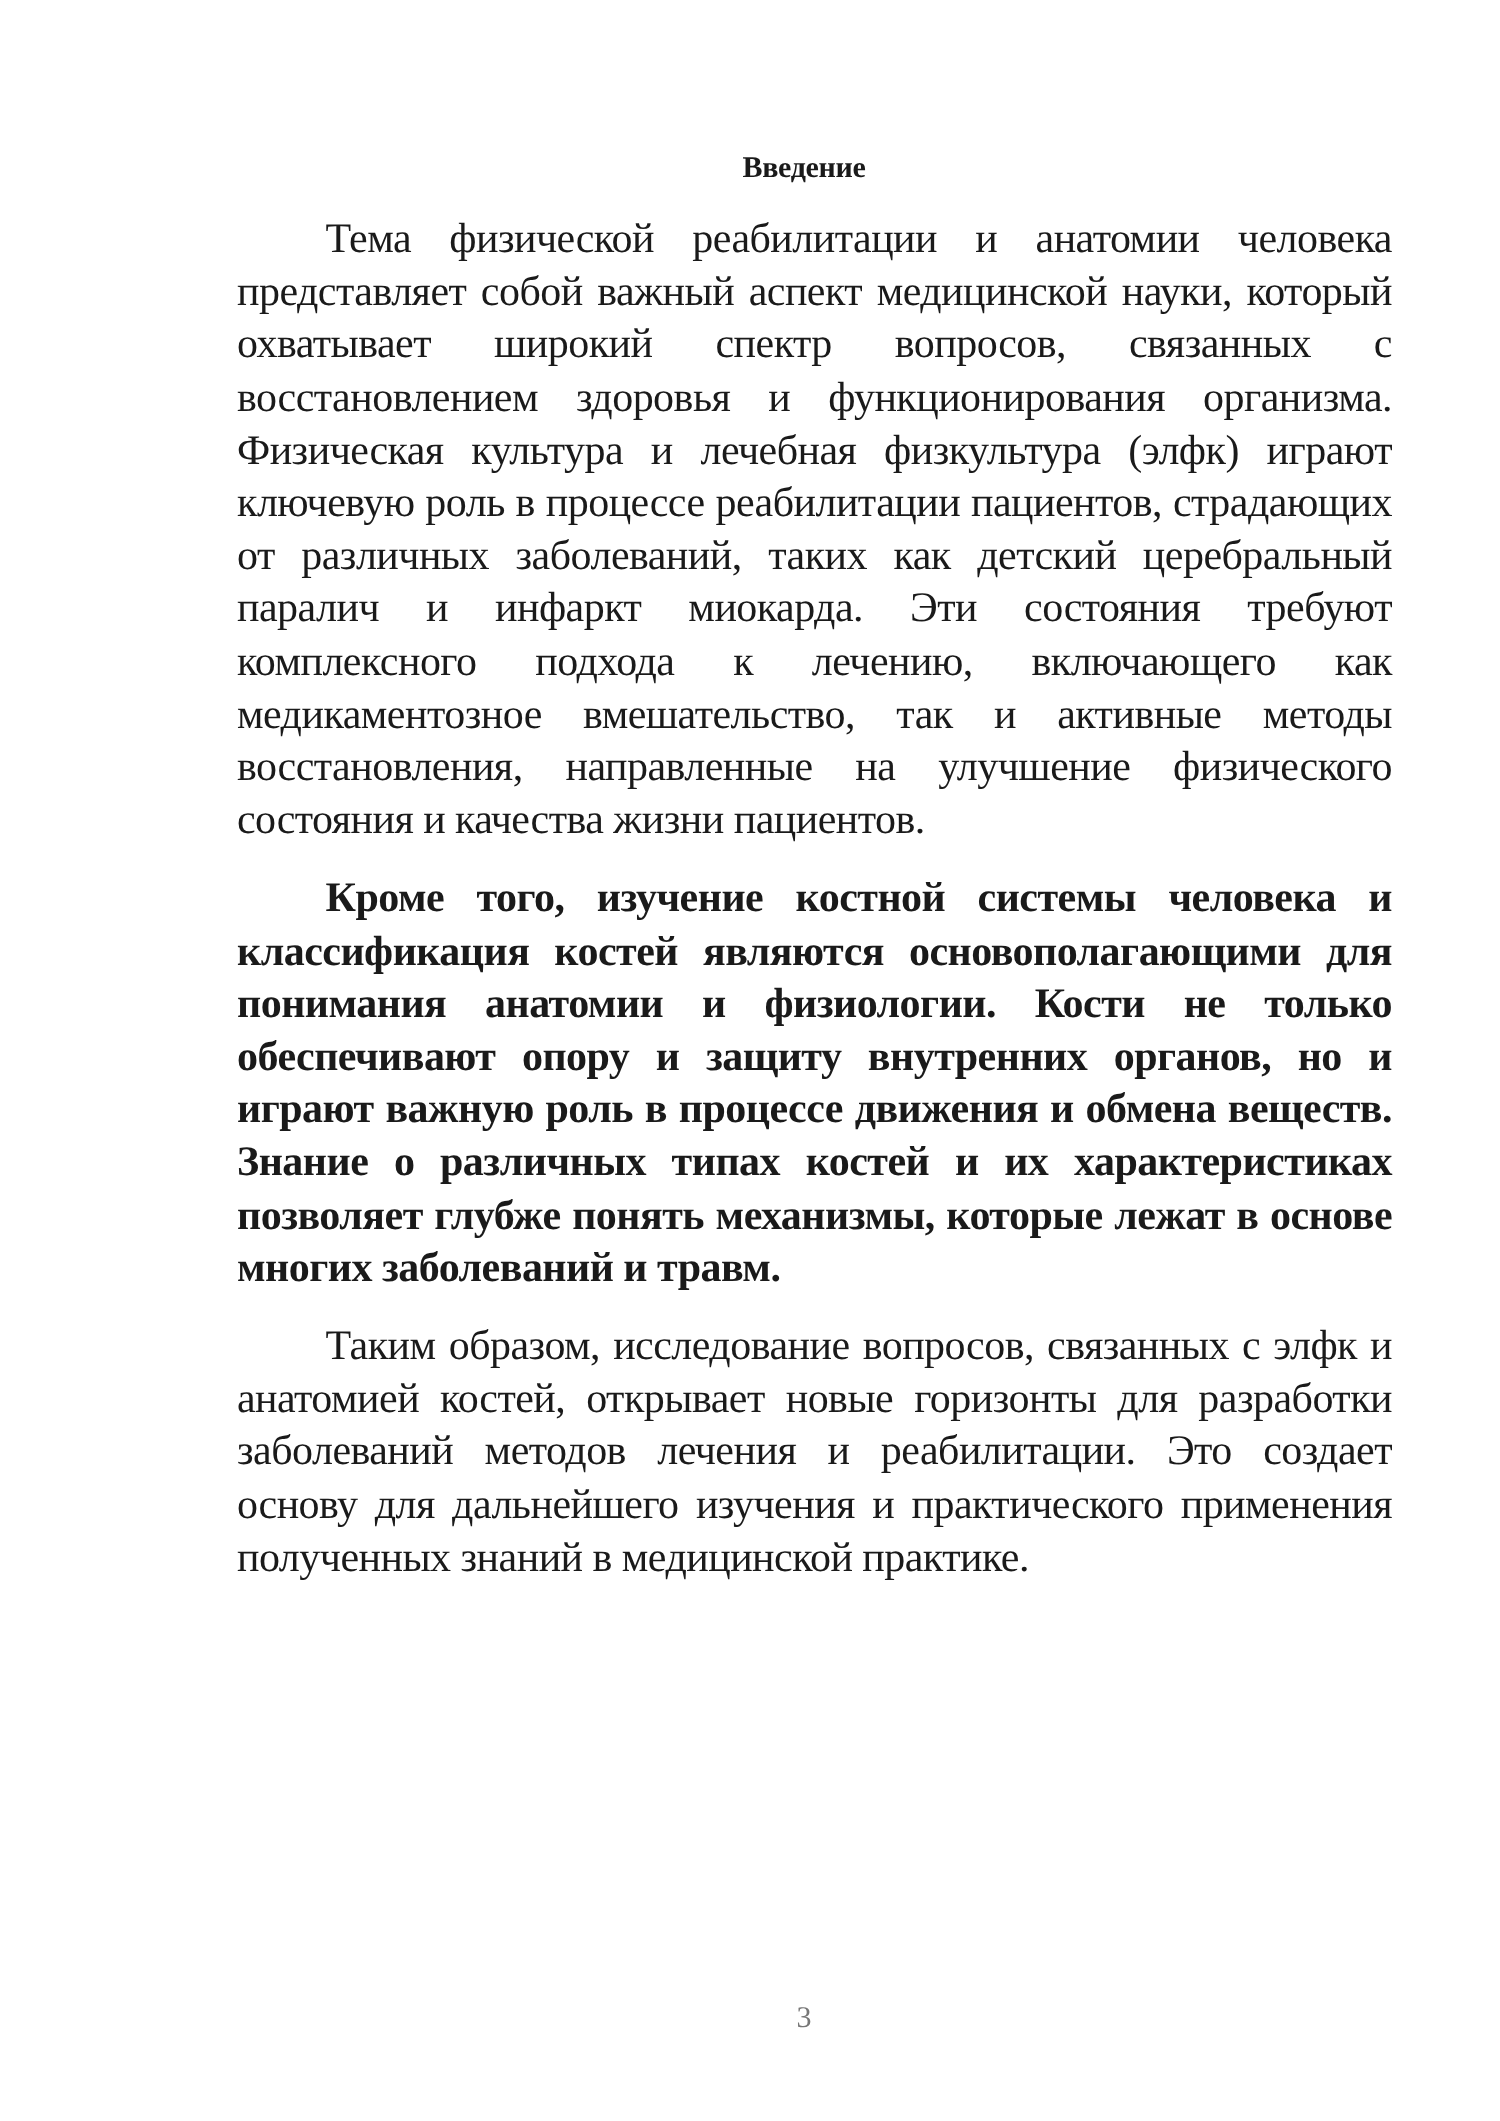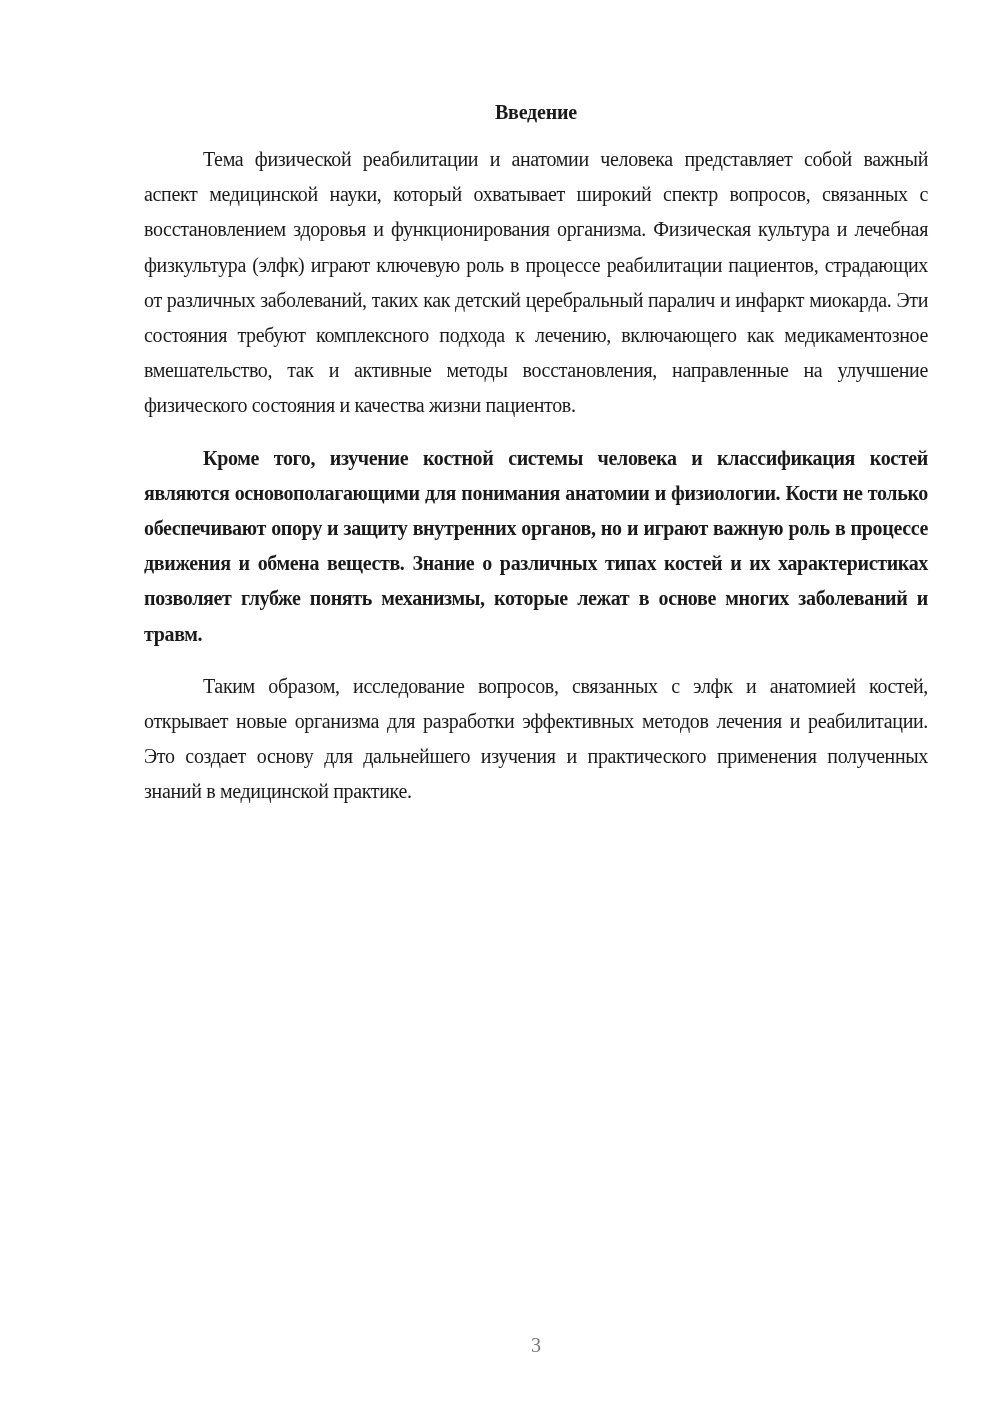--- a/index.html
+++ b/index.html
@@ -34,22 +34,22 @@
       line-height: 28px;
       letter-spacing: -0.2px;
     }
     .content {
       position: absolute;
       left: 144px;
       top: 142px;
       width: 784px;
     }
     .para {
-      margin: 0 0 17px 0;
-      font-size: 20px;
+      margin: 0 0 17px 14px;
+      font-size: 28px;
       line-height: 35.2px;
       text-align: justify;
       text-indent: 59px;
       letter-spacing: -0.35px;
       word-spacing: 0px;
     }
     .para.p2 { margin-top: 0; font-weight: bold; }
     .page-number {
       position: absolute;
       left: 0;
@@ -66,17 +66,17 @@
   </style>
 </head>
 <body>
 
 <div class="page">
   <div class="heading">Введение</div>
 
   <div class="content">
     <p class="para p1">Тема физической реабилитации и анатомии человека представляет собой важный аспект медицинской науки, который охватывает широкий спектр вопросов, связанных с восстановлением здоровья и функционирования организма. Физическая культура и лечебная физкультура (элфк) играют ключевую роль в процессе реабилитации пациентов, страдающих от различных заболеваний, таких как детский церебральный паралич и инфаркт миокарда. Эти состояния требуют комплексного подхода к лечению, включающего как медикаментозное вмешательство, так и активные методы восстановления, направленные на улучшение физического состояния и качества жизни пациентов.</p>
     <p class="para p2">Кроме того, изучение костной системы человека и классификация костей являются основополагающими для понимания анатомии и физиологии. Кости не только обеспечивают опору и защиту внутренних органов, но и играют важную роль в процессе движения и обмена веществ. Знание о различных типах костей и их характеристиках позволяет глубже понять механизмы, которые лежат в основе многих заболеваний и травм.</p>
-    <p class="para p3">Таким образом, исследование вопросов, связанных с элфк и анатомией костей, открывает новые организма для разработки эффективных методов лечения и реабилитации. Это создает основу для дальнейшего изучения и практического применения полученных знаний в медицинской практике.</p>
+    <p class="para p3">Таким образом, исследование вопросов, связанных с элфк и анатомией костей, открывает новые горизонты для разработки заболеваний методов лечения и реабилитации. Это создает основу для дальнейшего изучения и практического применения полученных знаний в медицинской практике.</p>
   </div>
 
   <div class="page-number">3</div>
 </div>
 
 </body></html>

